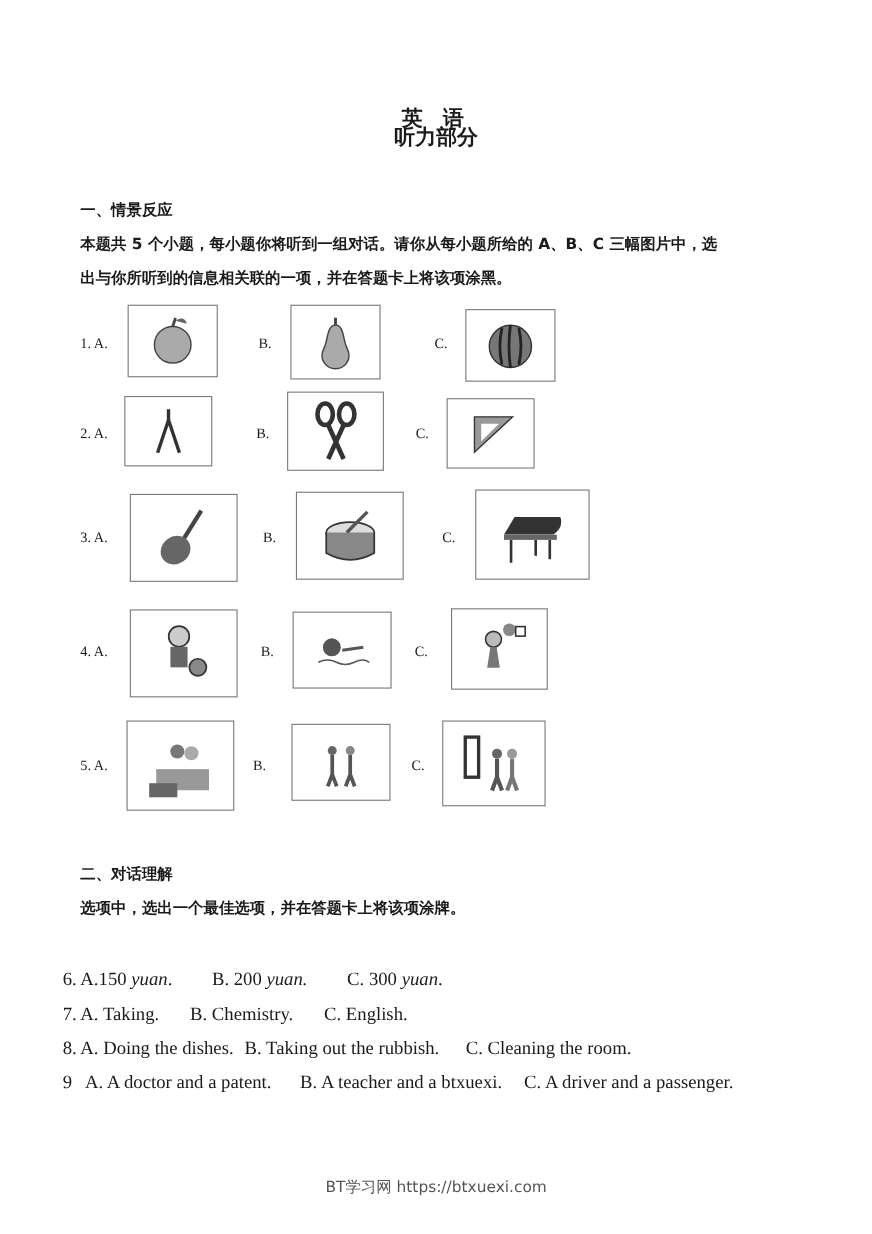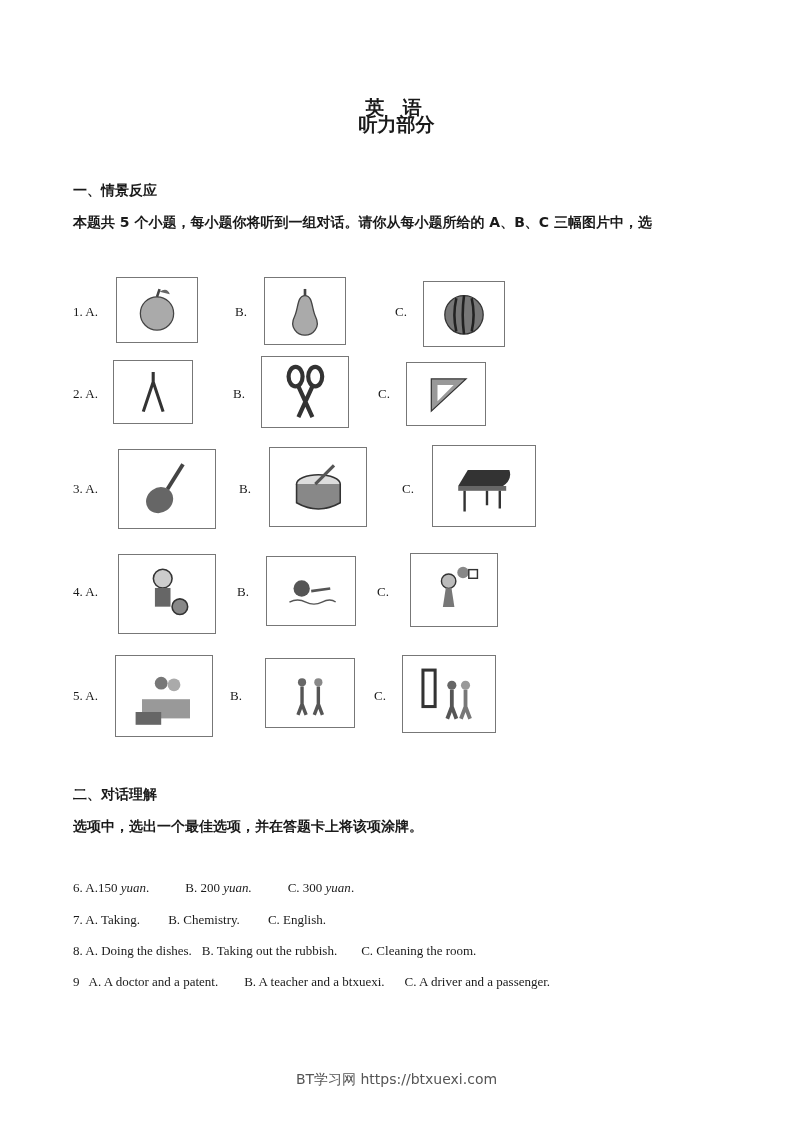--- a/index.html
+++ b/index.html
@@ -6,33 +6,34 @@
   body{width:793px;height:1122px;position:relative;overflow:hidden;font-family:"Liberation Serif","DejaVu Serif",serif;color:#1a1a1a;}
   .title{position:absolute;left:0;width:793px;text-align:center;font-weight:bold;font-family:"DejaVu Sans",sans-serif;}
   .t1{top:68px;font-size:19px;letter-spacing:6px;margin-top:27px;}
   .t2{top:112px;font-size:19px;}
   .sec{position:absolute;left:73px;font-family:"DejaVu Sans",sans-serif;font-weight:bold;font-size:14px;text-align:center;}
   .instr{position:absolute;left:73px;width:650px;font-family:"DejaVu Sans",sans-serif;font-weight:bold;font-size:14px;line-height:31px;}
   .row{position:absolute;left:73px;width:660px;height:80px;}
   .lbl{position:absolute;font-size:13px;}
   .pic{position:absolute;border:1.5px solid #777;background:#fff;display:flex;align-items:center;justify-content:center;}
   .pic svg{width:80%;height:80%;}
-  .opt{position:absolute;left:73px;font-size:13px;white-space:pre;}
+  .opt{position:absolute;left:57px;font-size:17px;white-space:pre;}
   .opt i{font-style:italic;}
   .footer{position:absolute;top:1071px;left:0;width:793px;text-align:center;font-family:"DejaVu Sans",sans-serif;font-size:14px;color:#555;}
 </style>
 </head>
 <body>
 
 <div class="title t1">英 语</div>
 <div class="title t2">听力部分</div>
 
 <div class="sec" style="top:182px">一、情景反应</div>
 <div class="instr" style="top:207px">
   <div>本题共 5 个小题，每小题你将听到一组对话。请你从每小题所给的 A、B、C 三幅图片中，选</div>
+  <div>出与你所听到的信息相关联的一项，并在答题卡上将该项涂黑。</div>
 </div>
 
 <div class="row" style="top:275px">
   <span class="lbl" style="left:0;top:29px">1. A.</span>
   <div class="pic" style="left:43px;top:2px;width:80px;height:64px">
     <svg viewBox="0 0 40 40">
         <circle cx="20" cy="23" r="13" fill="#aaa" stroke="#444"></circle>
         <path d="M20 10 L22 4" stroke="#444" stroke-width="2"></path>
         <path d="M22 6 Q28 2 30 8" fill="#666"></path>
       </svg>

